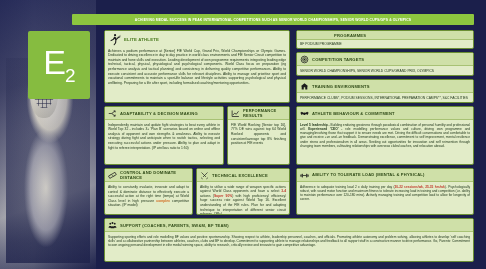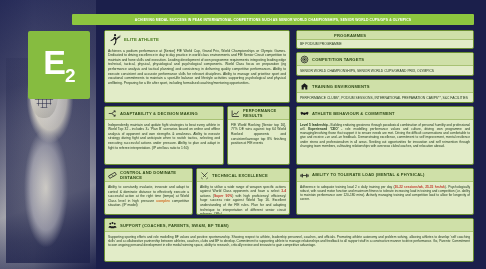--- a/index.html
+++ b/index.html
@@ -55,21 +55,21 @@
     position: absolute; left: 28px; top: 31px;
     width: 62px; height: 68px;
     background: #86bc40;
     border-radius: 2px;
     display: flex; align-items: center; justify-content: center;
     z-index: 6;
   }
   .e2-text {
     color: #ffffff;
     font-size: 34px;
-    font-weight: bold;
+    font-weight: normal;
     letter-spacing: -1px;
     line-height: 1;
   }
   .e2-sub { font-size: 19px; vertical-align: sub; }
 
   
   .banner {
     position: absolute; left: 72px; top: 14px;
     width: 402px; height: 11px;
     background: #8dc63f;

